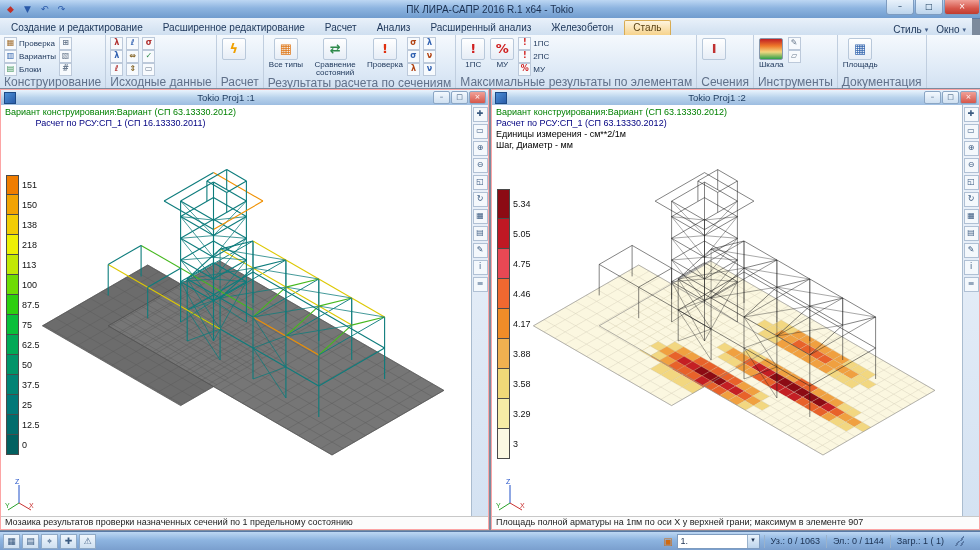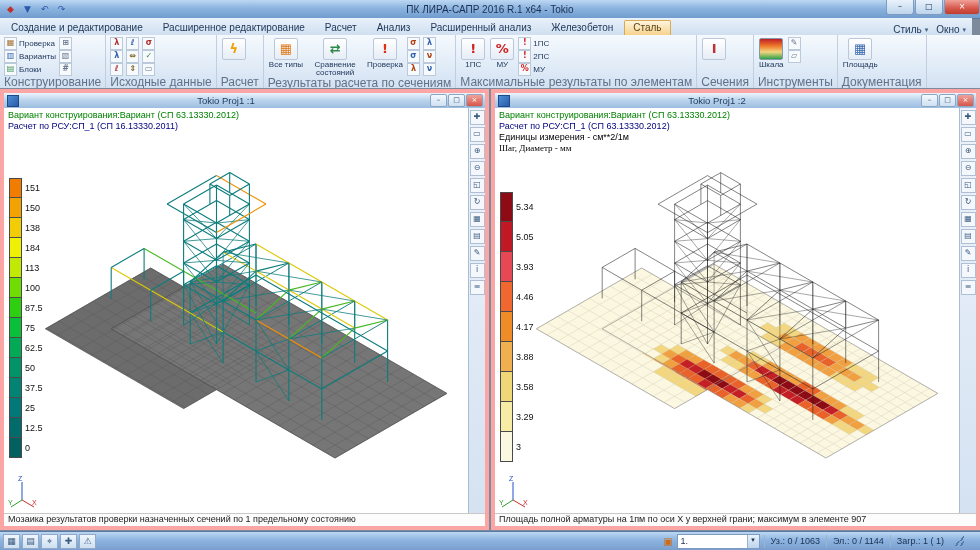--- a/index.html
+++ b/index.html
@@ -26,21 +26,21 @@
   .gitems{flex:1;display:flex;align-items:flex-start;gap:3px;}
   .glabel{height:11px;font-size:12px;color:#61718a;text-align:center;white-space:nowrap;line-height:11px;}
   .bigbtn{max-width:54px;display:flex;flex-direction:column;align-items:center;font-size:8px;line-height:1.05;text-align:center;color:#20395c;padding:0 1px;}
   .bigicon{width:22px;height:20px;margin:1px 0;border:1px solid #b8c8da;border-radius:2px;background:linear-gradient(#ffffff,#e6edf6);display:flex;align-items:center;justify-content:center;font-size:13px;font-weight:bold;font-family:"DejaVu Sans",sans-serif;}
   .scaleicon{background:linear-gradient(#c01f24 0%,#ef7a2a 35%,#f2d780 65%,#2ea049 100%);border:1px solid #8898ac;}
   .smallcol{display:flex;flex-direction:column;gap:1px;}
   .smallbtn{display:flex;align-items:center;gap:2px;height:12px;font-size:8px;color:#20395c;white-space:nowrap;}
   .smallicon{width:11px;height:11px;border:1px solid #bcc9da;background:#f7fafd;font-size:8px;font-weight:bold;line-height:10px;text-align:center;font-family:"DejaVu Sans",sans-serif;flex:0 0 11px;}
   
   .mdi{position:absolute;top:88px;bottom:18px;left:0;right:0;background:#7c8a9c;}
-  .child{position:absolute;top:1px;height:441px;width:489px;border:4px solid #fca5a5;background:#fff;box-sizing:border-box;}
+  .child{position:absolute;top:1px;height:441px;width:489px;border:1px solid #fca5a5;background:#fff;box-sizing:border-box;}
   #win1{left:0;} #win2{left:491px;}
   .ctitle{height:15px;background:linear-gradient(#eaf4fd,#b9d3ec 50%,#9dbde1);display:flex;align-items:center;font-size:9.5px;color:#1c3a5e;border-bottom:1px solid #8fa9c6;}
   .cticon{width:10px;height:10px;margin:0 3px;background:linear-gradient(135deg,#4c8fd6,#2a5ca8);border:1px solid #1d4a86;flex:0 0 10px;}
   .ctext{flex:1;text-align:center;white-space:nowrap;overflow:hidden;}
   .cbtns{display:flex;gap:1px;padding-right:2px;}
   .cbtn{width:15px;height:11px;font-size:7px;line-height:10px;text-align:center;background:linear-gradient(#f4f9fe,#cfe0f1);border:1px solid #8ba6c4;border-radius:2px;color:#2c4c70;font-family:"DejaVu Sans",sans-serif;}
   .cbtn.close{background:linear-gradient(#f0a198,#d6564a);color:#fff;}
   .cbody{position:absolute;top:15px;bottom:0;left:0;right:0;background:#fff;overflow:hidden;}
   .scene{position:absolute;top:0;left:0;}
   .chead{position:absolute;top:2px;left:4px;font-size:9px;line-height:11px;z-index:3;}
@@ -491,38 +491,38 @@
             <line x1="205.9" y1="96.1" x2="205.9" y2="76.0" stroke="#0d7c7c" stroke-width="1.1"></line>
             <line x1="245.4" y1="96.1" x2="245.4" y2="76.0" stroke="#0d7c7c" stroke-width="1.1"></line>
             <line x1="225.7" y1="107.5" x2="225.7" y2="87.4" stroke="#0d7c7c" stroke-width="1.1"></line>
             <line x1="225.7" y1="64.6" x2="245.4" y2="76.0" stroke="#0d7c7c" stroke-width="1.1"></line>
             <line x1="245.4" y1="76.0" x2="225.7" y2="87.4" stroke="#0d7c7c" stroke-width="1.1"></line>
             <line x1="225.7" y1="87.4" x2="205.9" y2="76.0" stroke="#0d7c7c" stroke-width="1.1"></line>
             <line x1="205.9" y1="76.0" x2="225.7" y2="64.6" stroke="#0d7c7c" stroke-width="1.1"></line>
           </svg>
         <div class="chead" id="head1">
             <div class="hline" style="color: rgb(0, 128, 0);">Вариант конструирования:Вариант (СП 63.13330.2012)</div>
-            <div class="hline" style="color: rgb(0, 0, 128);">Расчет по РСУ:СП_1 (СП 16.13330.2011)</div>
+            <div class="hline" style="color: rgb(0, 0, 128); text-align: center;">Расчет по РСУ:СП_1 (СП 16.13330.2011)</div>
           </div>
         <div class="legend" id="legend1">
             <div class="lrow">
               <span class="lswatch" style="background: rgb(240, 125, 0);"></span>
               <span class="lval">151</span>
             </div>
             <div class="lrow">
               <span class="lswatch" style="background: rgb(242, 163, 3);"></span>
               <span class="lval">150</span>
             </div>
             <div class="lrow">
               <span class="lswatch" style="background: rgb(242, 204, 5);"></span>
               <span class="lval">138</span>
             </div>
             <div class="lrow">
               <span class="lswatch" style="background: rgb(238, 240, 5);"></span>
-              <span class="lval">184</span>
+              <span class="lval">218</span>
             </div>
             <div class="lrow">
               <span class="lswatch" style="background: rgb(194, 232, 5);"></span>
               <span class="lval">113</span>
             </div>
             <div class="lrow">
               <span class="lswatch" style="background: rgb(111, 220, 4);"></span>
               <span class="lval">100</span>
             </div>
             <div class="lrow">
@@ -1224,34 +1224,34 @@
             <line x1="225.7" y1="107.5" x2="225.7" y2="87.4" stroke="#1e1e1e" stroke-width="0.55"></line>
             <line x1="225.7" y1="64.6" x2="245.4" y2="76.0" stroke="#1e1e1e" stroke-width="0.55"></line>
             <line x1="245.4" y1="76.0" x2="225.7" y2="87.4" stroke="#1e1e1e" stroke-width="0.55"></line>
             <line x1="225.7" y1="87.4" x2="205.9" y2="76.0" stroke="#1e1e1e" stroke-width="0.55"></line>
             <line x1="205.9" y1="76.0" x2="225.7" y2="64.6" stroke="#1e1e1e" stroke-width="0.55"></line>
           </svg>
         <div class="chead" id="head2">
             <div class="hline" style="color: rgb(0, 128, 0);">Вариант конструирования:Вариант (СП 63.13330.2012)</div>
             <div class="hline" style="color: rgb(0, 0, 128);">Расчет по РСУ:СП_1 (СП 63.13330.2012)</div>
             <div class="hline" style="color: rgb(0, 0, 0);">Единицы измерения - см**2/1м</div>
-            <div class="hline" style="color: rgb(0, 0, 0); font-family: Liberation Serif, serif;">Шаг, Диаметр - мм</div>
+            <div class="hline" style="color: rgb(0, 0, 0);">Шаг, Диаметр - мм</div>
           </div>
         <div class="legend" id="legend2">
             <div class="lrow">
               <span class="lswatch" style="background: rgb(140, 11, 20);"></span>
               <span class="lval">5.34</span>
             </div>
             <div class="lrow">
               <span class="lswatch" style="background: rgb(192, 24, 36);"></span>
               <span class="lval">5.05</span>
             </div>
             <div class="lrow">
               <span class="lswatch" style="background: rgb(232, 72, 84);"></span>
-              <span class="lval">3.93</span>
+              <span class="lval">4.75</span>
             </div>
             <div class="lrow">
               <span class="lswatch" style="background: rgb(240, 104, 48);"></span>
               <span class="lval">4.46</span>
             </div>
             <div class="lrow">
               <span class="lswatch" style="background: rgb(240, 140, 40);"></span>
               <span class="lval">4.17</span>
             </div>
             <div class="lrow">

